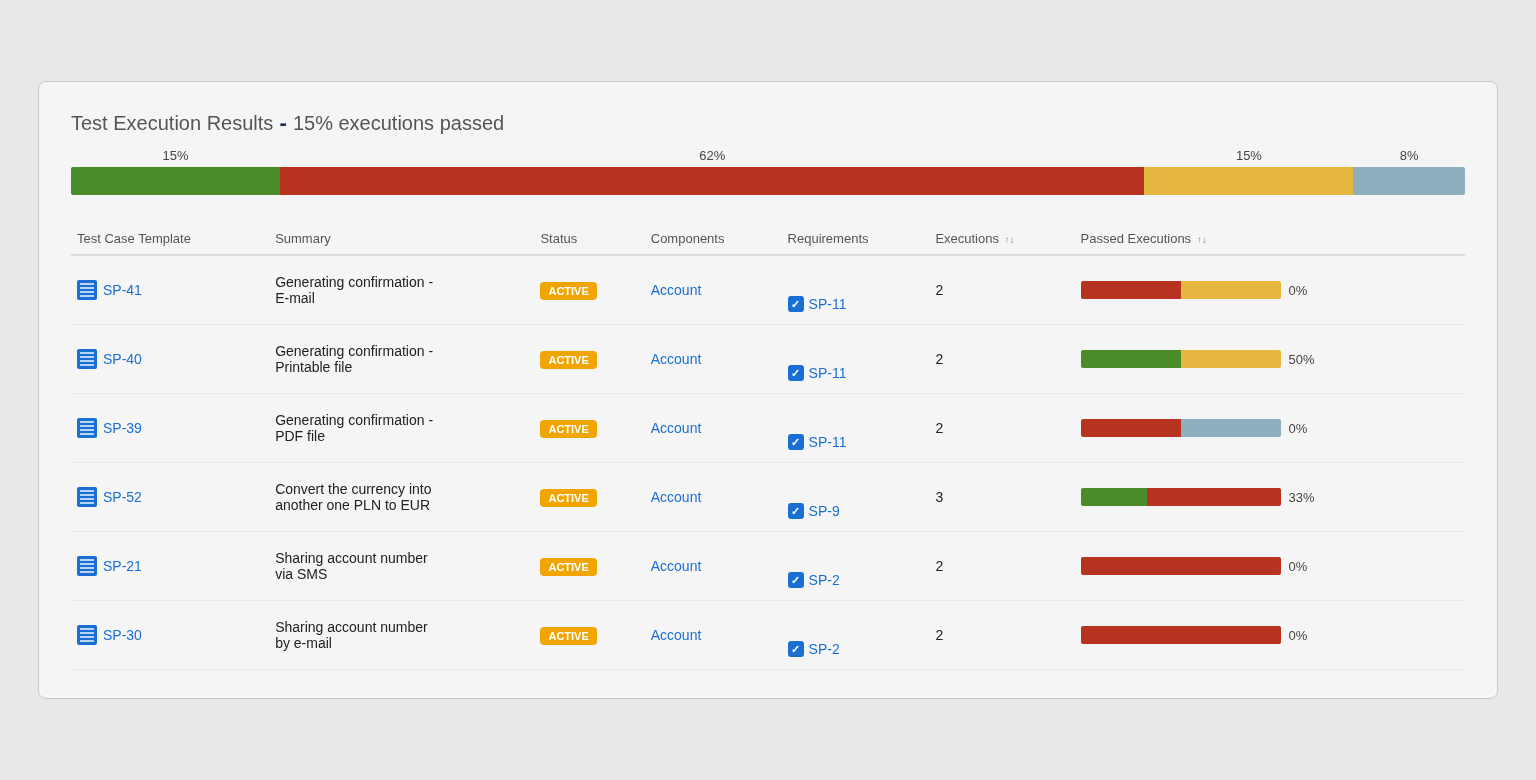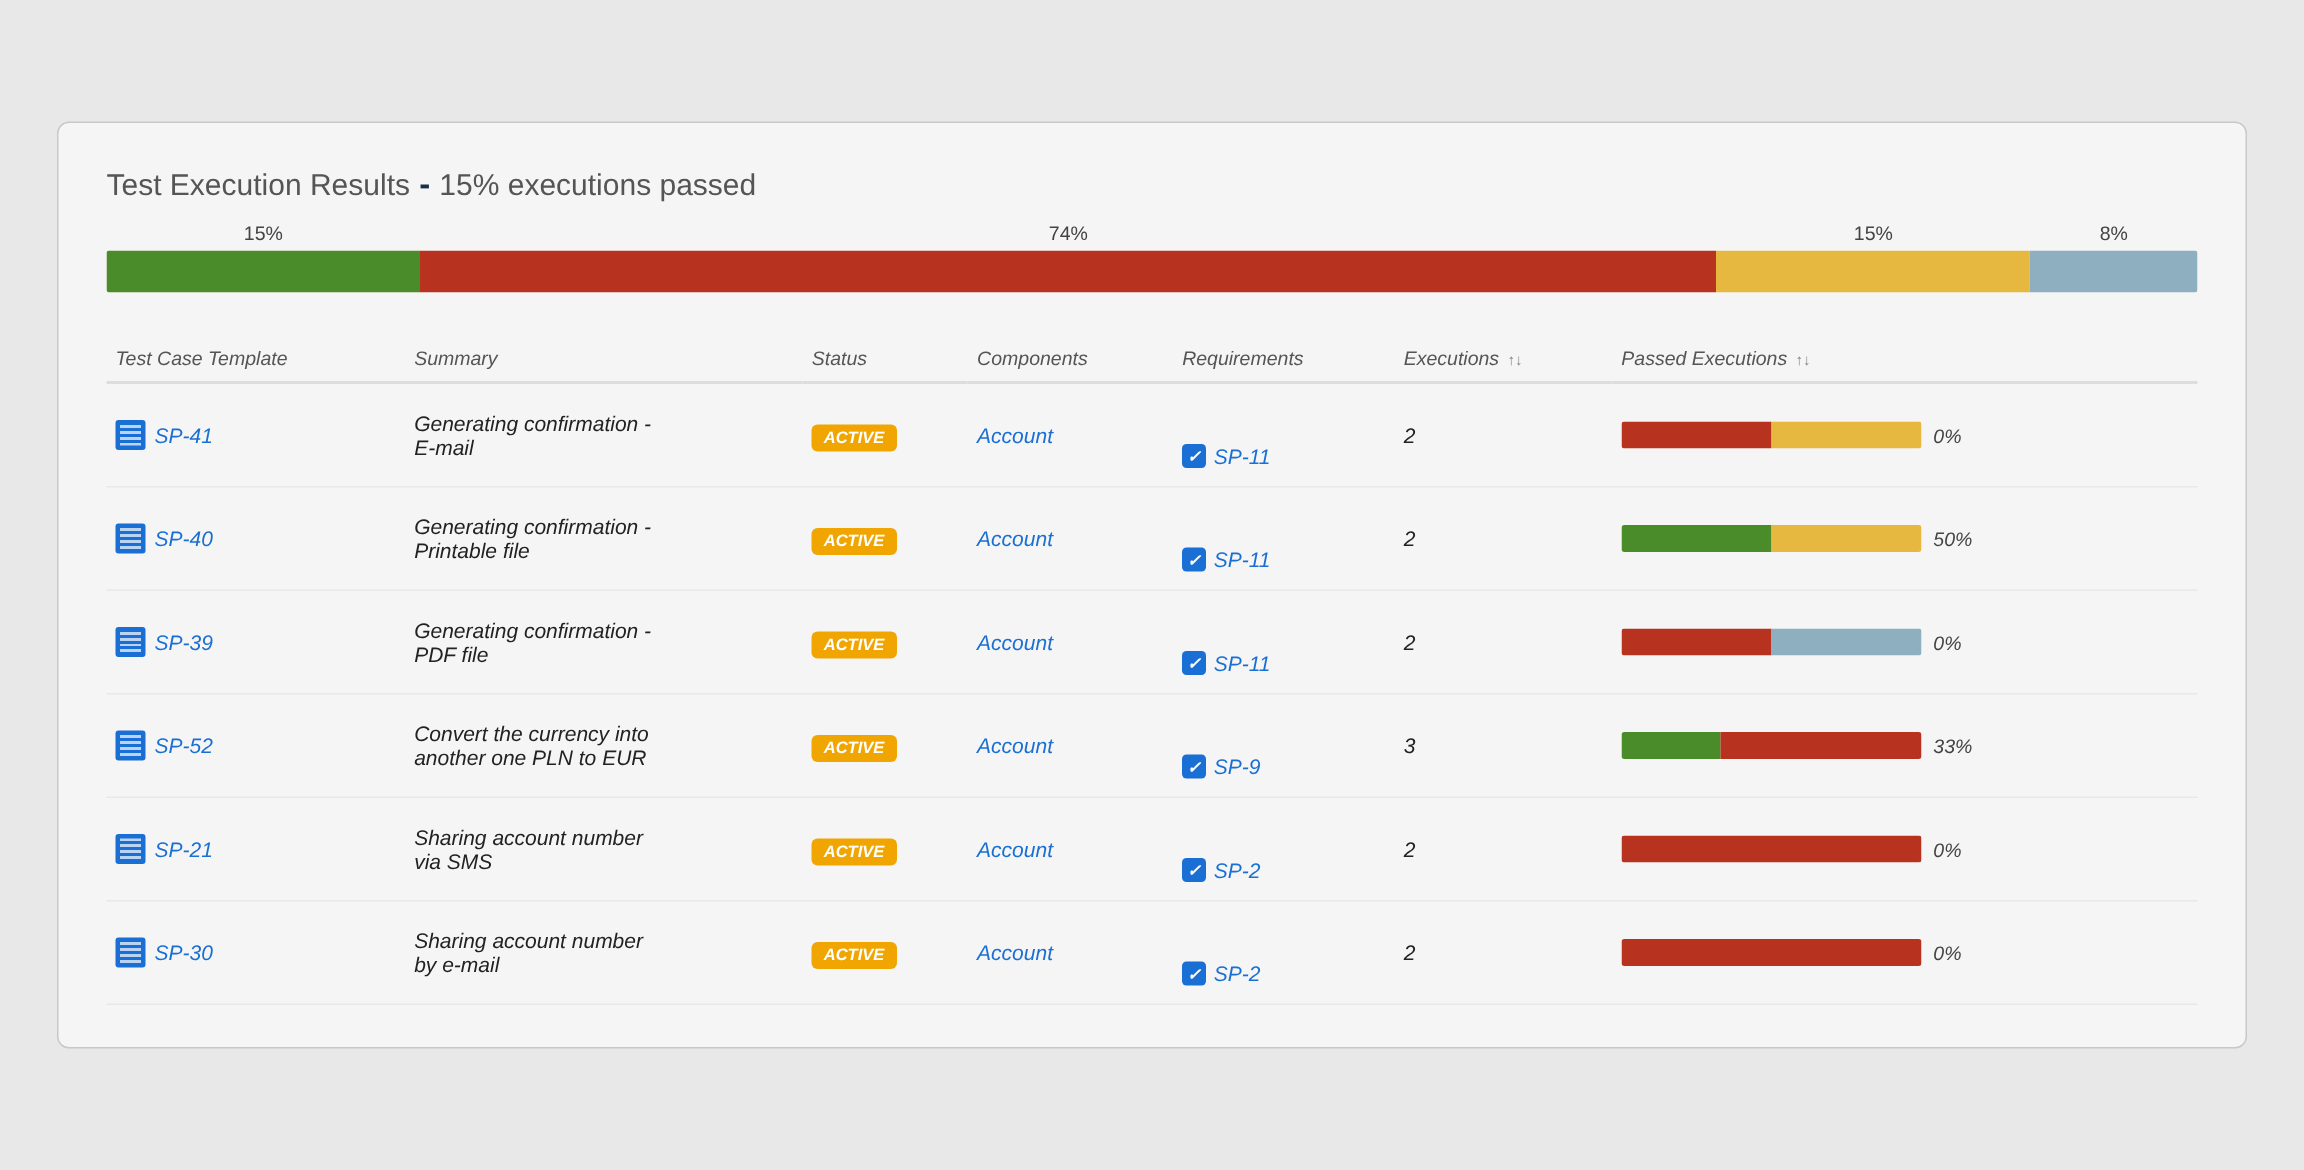--- a/index.html
+++ b/index.html
@@ -54,21 +54,20 @@
     .bar-green  { background: #4a8c2a; }
     .bar-red    { background: #b83220; }
     .bar-yellow { background: #e6b840; }
     .bar-blue   { background: #8dafc0; }
 
     
     table {
       width: 100%;
       border-collapse: collapse;
       font-size: 14px;
-      font-style: italic;
     }
     thead tr {
       border-bottom: 2px solid #ddd;
     }
     thead th {
       text-align: left;
       padding: 8px 10px 8px 6px;
       color: #555;
       font-weight: 500;
       font-size: 13px;
@@ -178,21 +177,21 @@
 <body>
 
 <div class="card">
   <div class="page-title">
     <span id="title-main">Test Execution Results</span> - <span id="title-sub" style="font-weight:400;color:#555;font-size:20px;">15% executions passed</span>
   </div>
 
   <div class="progress-section">
     <div class="progress-labels" id="progress-labels">
         <div style="flex:15;text-align:center;font-size:13px;color:#444;">15%</div>
-        <div style="flex:62;text-align:center;font-size:13px;color:#444;">74%</div>
+        <div style="flex:62;text-align:center;font-size:13px;color:#444;">62%</div>
         <div style="flex:15;text-align:center;font-size:13px;color:#444;">15%</div>
         <div style="flex:8;text-align:center;font-size:13px;color:#444;">8%</div>
       </div>
     <div class="progress-bar-container" id="progress-bar">
         <div class="bar-segment bar-green" style="flex: 15 1 0%;"></div>
         <div class="bar-segment bar-red" style="flex: 62 1 0%;"></div>
         <div class="bar-segment bar-yellow" style="flex: 15 1 0%;"></div>
         <div class="bar-segment bar-blue" style="flex: 8 1 0%;"></div>
       </div>
   </div>

